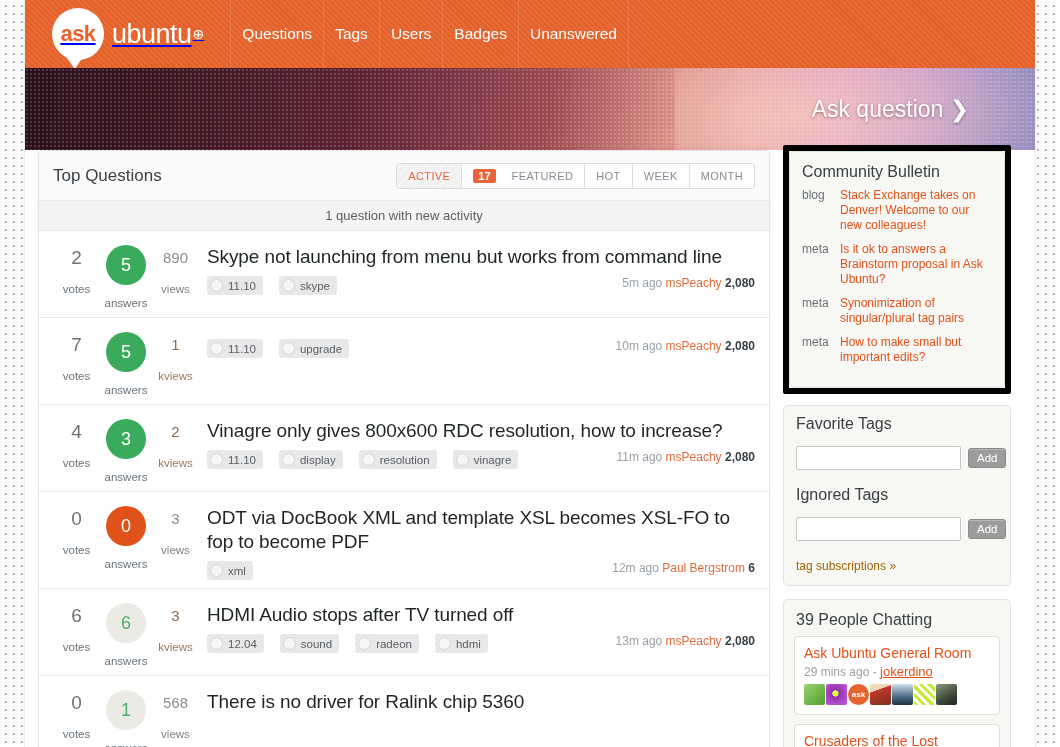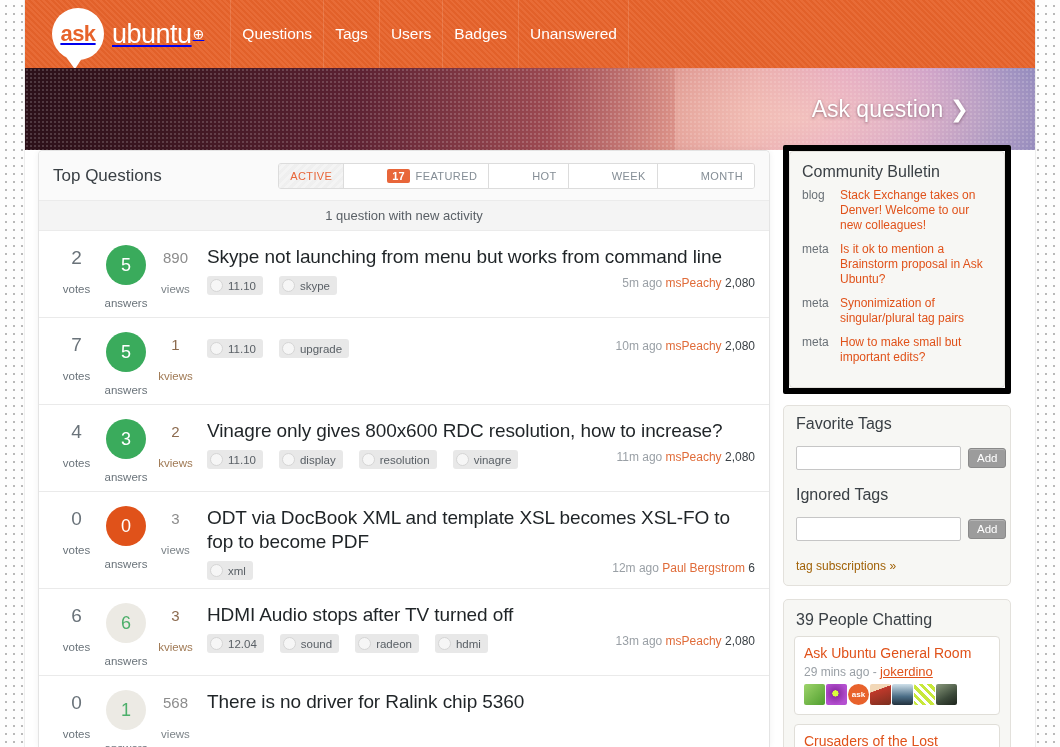--- a/index.html
+++ b/index.html
@@ -106,36 +106,36 @@
     border-radius:5px 5px 0 0;
     box-shadow:0 0 6px rgba(0,0,0,0.06);
     overflow:hidden;
   }
   .main-head{
     display:flex;align-items:center;justify-content:space-between;
     padding:12px 14px 11px 14px;
     background:#fafafa;
   }
   .main-title{font-size:17px;color:#3a4045;font-weight:normal;}
-  .tabs{display:flex;border:1px solid #dcdcdc;border-radius:3px;overflow:hidden;background:#fff;gap:32px;}
+  .tabs{display:flex;border:1px solid #dcdcdc;border-radius:3px;overflow:hidden;background:#fff;}
   .tab{
     font-size:11px;color:#848d95;letter-spacing:0.4px;
     padding:5px 11px 5px 11px;border-right:1px solid #dcdcdc;
     background:#fff;cursor:pointer;display:flex;align-items:center;
     text-transform:uppercase;white-space:nowrap;
   }
   .tab:last-child{border-right:none;}
   .tab.active{
     color:#e8663a;
     background:#f4f4f4;
     background-image:repeating-linear-gradient(-45deg, rgba(0,0,0,0.018) 0 3px, transparent 3px 6px);
   }
   .tab .badge-count{
     background:#e8663a;color:#fff;font-size:11px;font-weight:bold;
-    border-radius:2px;padding:1px 5px;margin-right:6px;letter-spacing:0;
+    border-radius:2px;padding:1px 5px;margin-right:16px;letter-spacing:0;
   }
   .activity-bar{
     background:#f4f4f4;border-top:1px solid #ebebeb;border-bottom:1px solid #ebebeb;
     text-align:center;font-size:13px;color:#5a6066;padding:7px 0;
   }
   
   .q{
     display:flex;padding:14px 14px 8px 14px;border-bottom:1px solid #eaeaea;
     position:relative;
   }
@@ -166,21 +166,21 @@
   .tag{
     background:#e8e8e8;color:#5a6066;font-size:11.5px;
     padding:3px 7px 3px 3px;border-radius:3px;display:flex;align-items:center;gap:5px;
   }
   .tag-dot{
     width:11px;height:11px;border-radius:50%;background:#f6f6f6;
     border:1px solid #d5d5d5;display:inline-block;flex-shrink:0;
   }
   .q-by{font-size:12px;color:#9aa0a6;white-space:nowrap;padding-left:10px;}
   .q-by .user{color:#e06c3a;text-decoration:none;}
-  .q-by .rep{color:#3a4045;font-weight:normal;}
+  .q-by .rep{color:#3a4045;font-weight:bold;}
   
   .sidebar{
     width:228px;margin-left:13px;
   }
   .side-card{
     background:#f7f7f4;border:1px solid #e3e1dc;border-radius:5px;
     margin-bottom:13px;
   }
   .bulletin-wrap{
     border:6px solid #000;border-radius:2px;margin-bottom:6px;
@@ -484,21 +484,21 @@
       <div class="bulletin-wrap">
         <div class="side-card bulletin">
           <div class="side-title">Community Bulletin</div>
           <div class="bul-list" id="bulletin-list">
               <div class="bul-item">
                 <span class="bul-kind">blog</span>
                 <a class="bul-link" href="#">Stack Exchange takes on Denver! Welcome to our new colleagues!</a>
               </div>
               <div class="bul-item">
                 <span class="bul-kind">meta</span>
-                <a class="bul-link" href="#">Is it ok to mention a Brainstorm proposal in Ask Ubuntu?</a>
+                <a class="bul-link" href="#">Is it ok to answers a Brainstorm proposal in Ask Ubuntu?</a>
               </div>
               <div class="bul-item">
                 <span class="bul-kind">meta</span>
                 <a class="bul-link" href="#">Synonimization of singular/plural tag pairs</a>
               </div>
               <div class="bul-item">
                 <span class="bul-kind">meta</span>
                 <a class="bul-link" href="#">How to make small but important edits?</a>
               </div>
             </div>

